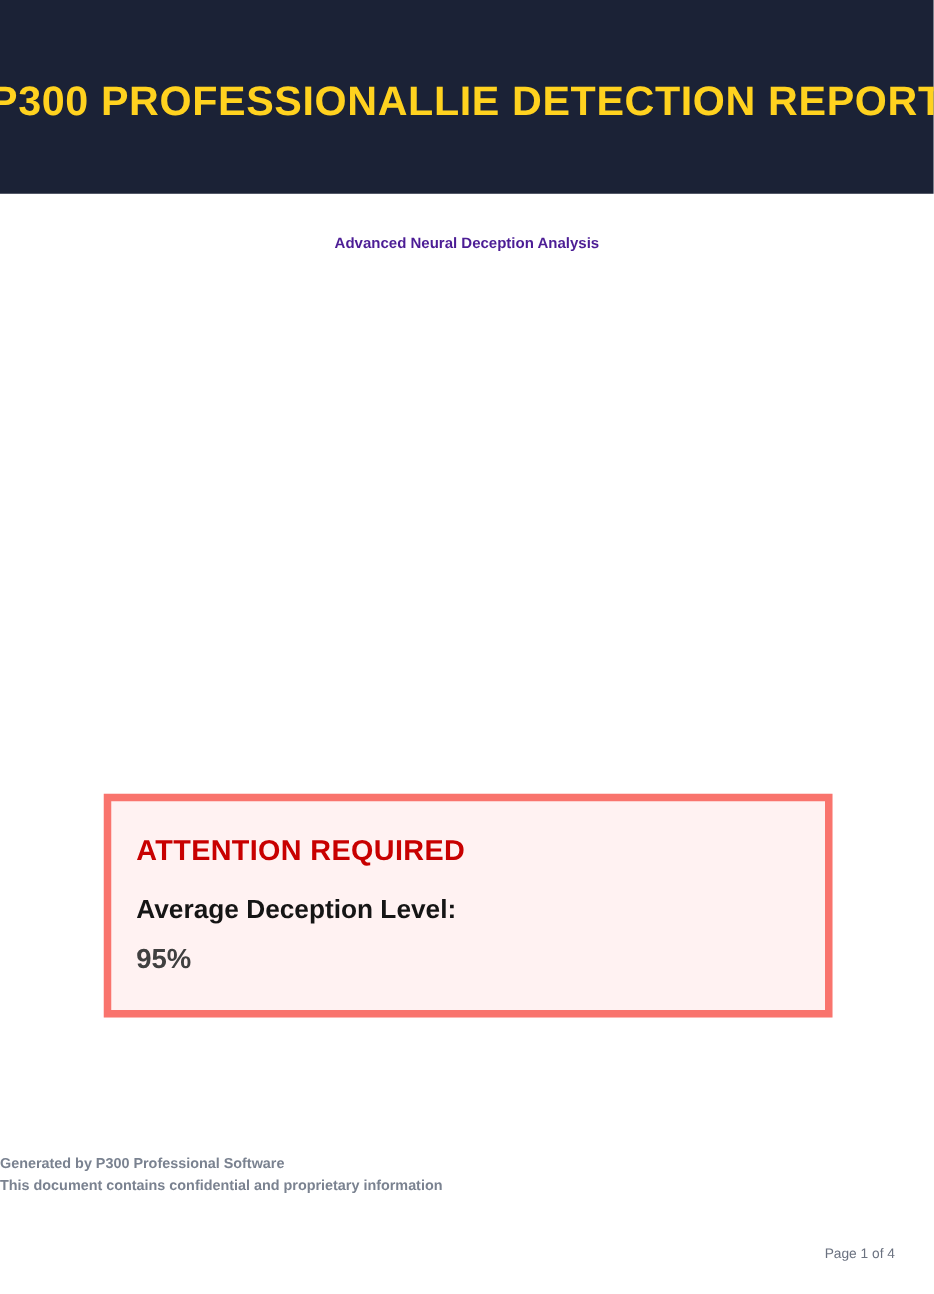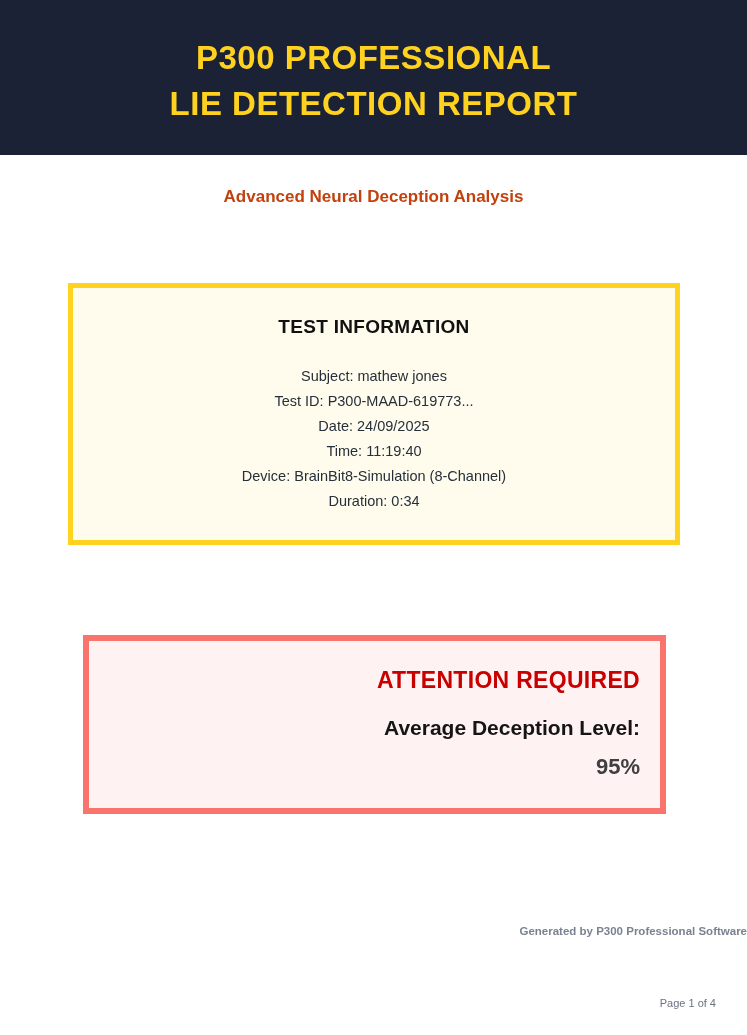--- a/index.html
+++ b/index.html
@@ -23,42 +23,42 @@
     background: #ffffff;
     box-sizing: border-box;
   }
 
   
   .header-banner {
     background: #1b2236;
     width: 100%;
     height: 155px;
     display: flex;
-    flex-direction: column;
+    flex-direction: row;
     align-items: center;
     justify-content: center;
     box-sizing: border-box;
     padding-top: 6px;
   }
   .header-title-line {
     color: #ffd21f;
     font-size: 33px;
     font-weight: bold;
     letter-spacing: 0.5px;
     line-height: 46px;
     text-align: center;
     white-space: nowrap;
   }
 
   
   .subtitle {
     text-align: center;
-    font-size: 17px;
+    font-size: 12px;
     font-weight: bold;
-    color: #c2410c;
+    color: #4c1d95;
     margin-top: 32px;
   }
 
   
   .info-card {
     position: absolute;
     left: 68px;
     top: 283px;
     width: 612px;
     box-sizing: border-box;
@@ -83,21 +83,21 @@
   
   .alert-card {
     position: absolute;
     left: 83px;
     top: 635px;
     width: 583px;
     box-sizing: border-box;
     background: #fff2f2;
     border: 6px solid #f9746d;
     padding: 26px 20px 28px 20px;
-    text-align: right;
+    text-align: left;
   }
   .alert-title {
     font-size: 23px;
     font-weight: bold;
     color: #c80000;
     letter-spacing: 0.3px;
     margin-bottom: 22px;
   }
   .alert-label {
     font-size: 21px;
@@ -110,21 +110,21 @@
     font-weight: bold;
     color: #404040;
   }
 
   
   .footer {
     position: absolute;
     left: 0;
     right: 0;
     top: 922px;
-    text-align: right;
+    text-align: left;
     color: #7a8290;
     font-size: 11.5px;
     font-weight: bold;
     line-height: 18px;
   }
   .footer-line {
     display: block;
   }
   .page-number {
     position: absolute;
@@ -139,35 +139,27 @@
 
 <div class="page">
 
   <div class="header-banner">
     <div class="header-title-line">P300 PROFESSIONAL</div>
     <div class="header-title-line">LIE DETECTION REPORT</div>
   </div>
 
   <div class="subtitle">Advanced Neural Deception Analysis</div>
 
-  <div class="info-card">
-    <div class="info-card-title">TEST INFORMATION</div>
-    <div class="info-row">Subject: mathew jones</div>
-    <div class="info-row">Test ID: P300-MAAD-619773...</div>
-    <div class="info-row">Date: 24/09/2025</div>
-    <div class="info-row">Time: 11:19:40</div>
-    <div class="info-row">Device: BrainBit8-Simulation (8-Channel)</div>
-    <div class="info-row">Duration: 0:34</div>
-  </div>
 
   <div class="alert-card">
     <div class="alert-title">ATTENTION REQUIRED</div>
     <div class="alert-label">Average Deception Level:</div>
     <div class="alert-value">95%</div>
   </div>
 
   <div class="footer">
     <span class="footer-line">Generated by P300 Professional Software</span>
+    <span class="footer-line">This document contains confidential and proprietary information</span>
   </div>
 
   <div class="page-number">Page 1 of 4</div>
 
 </div>
 
 </body></html>

